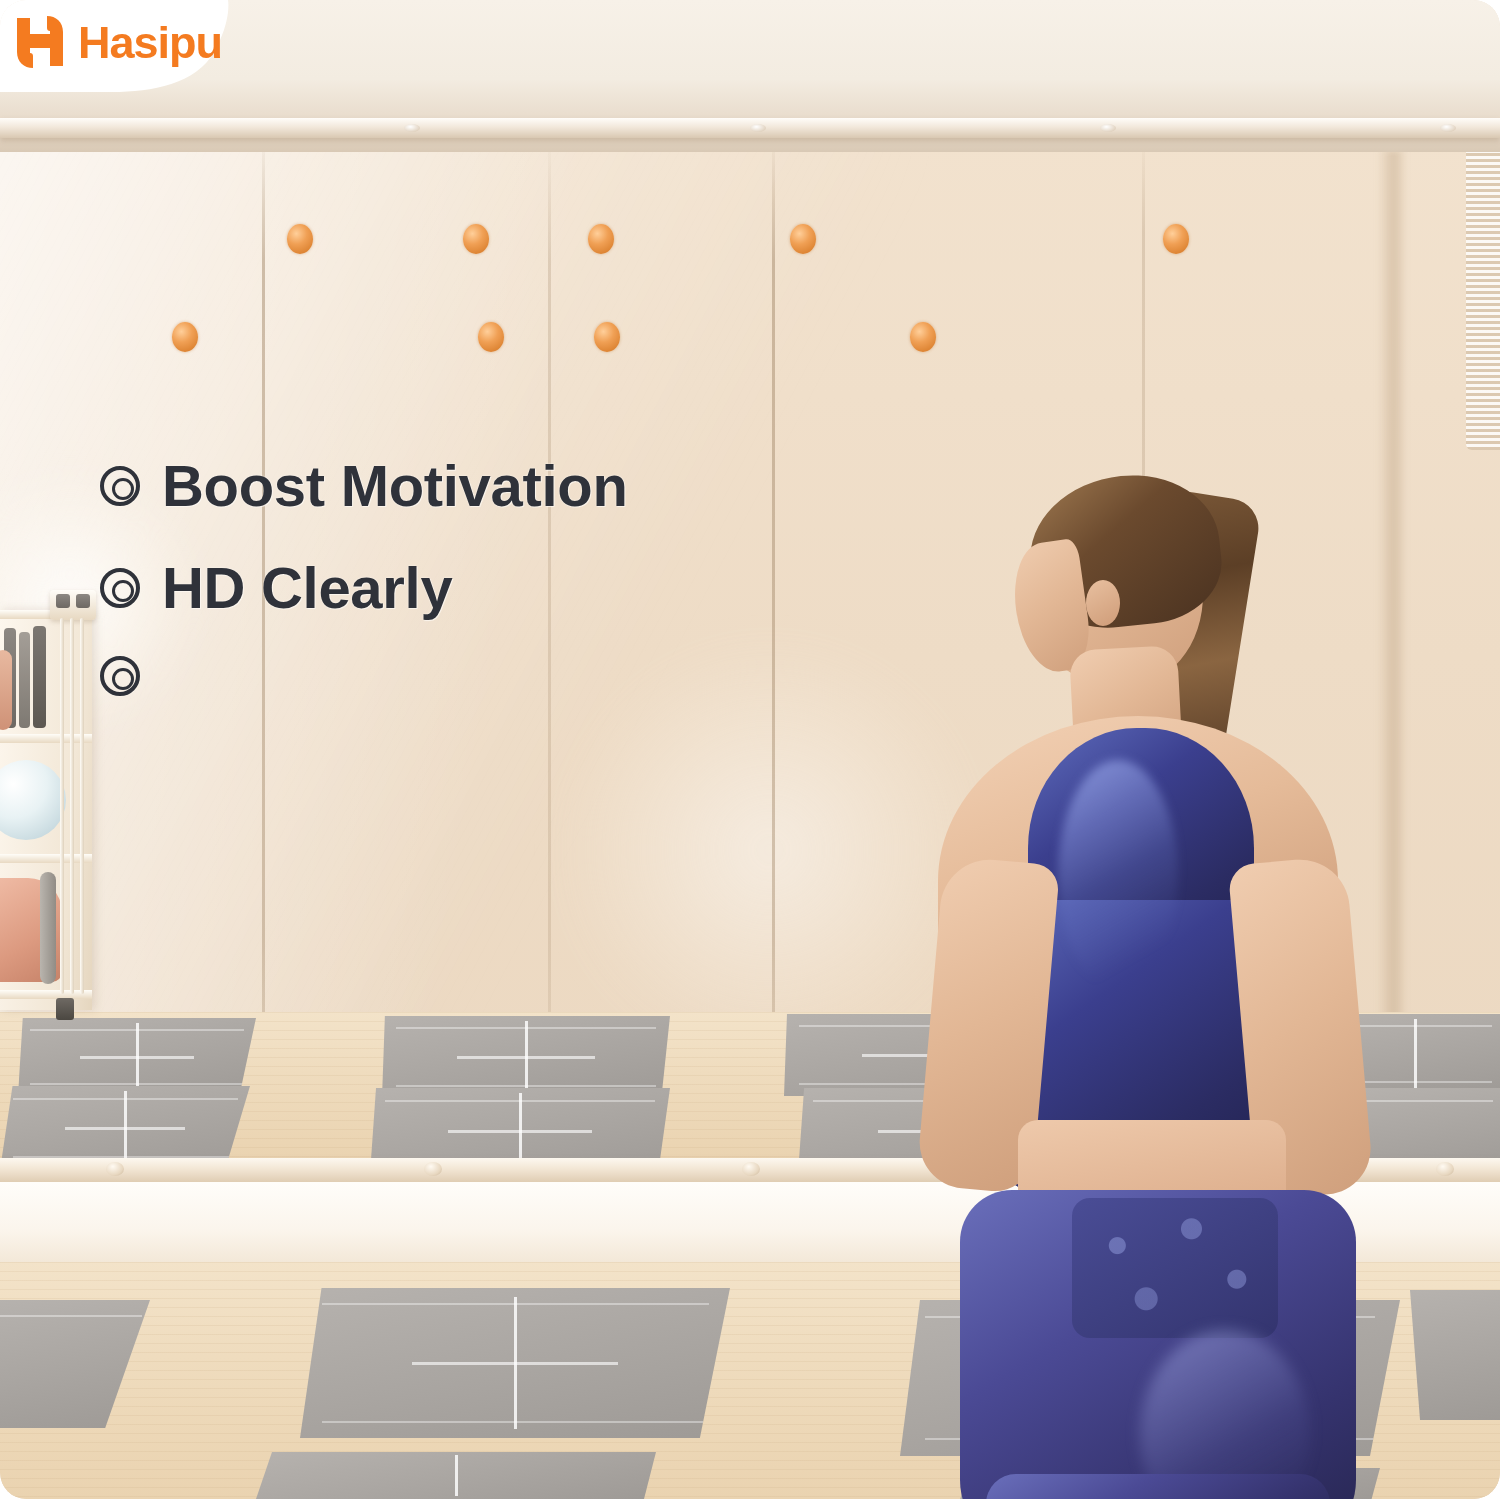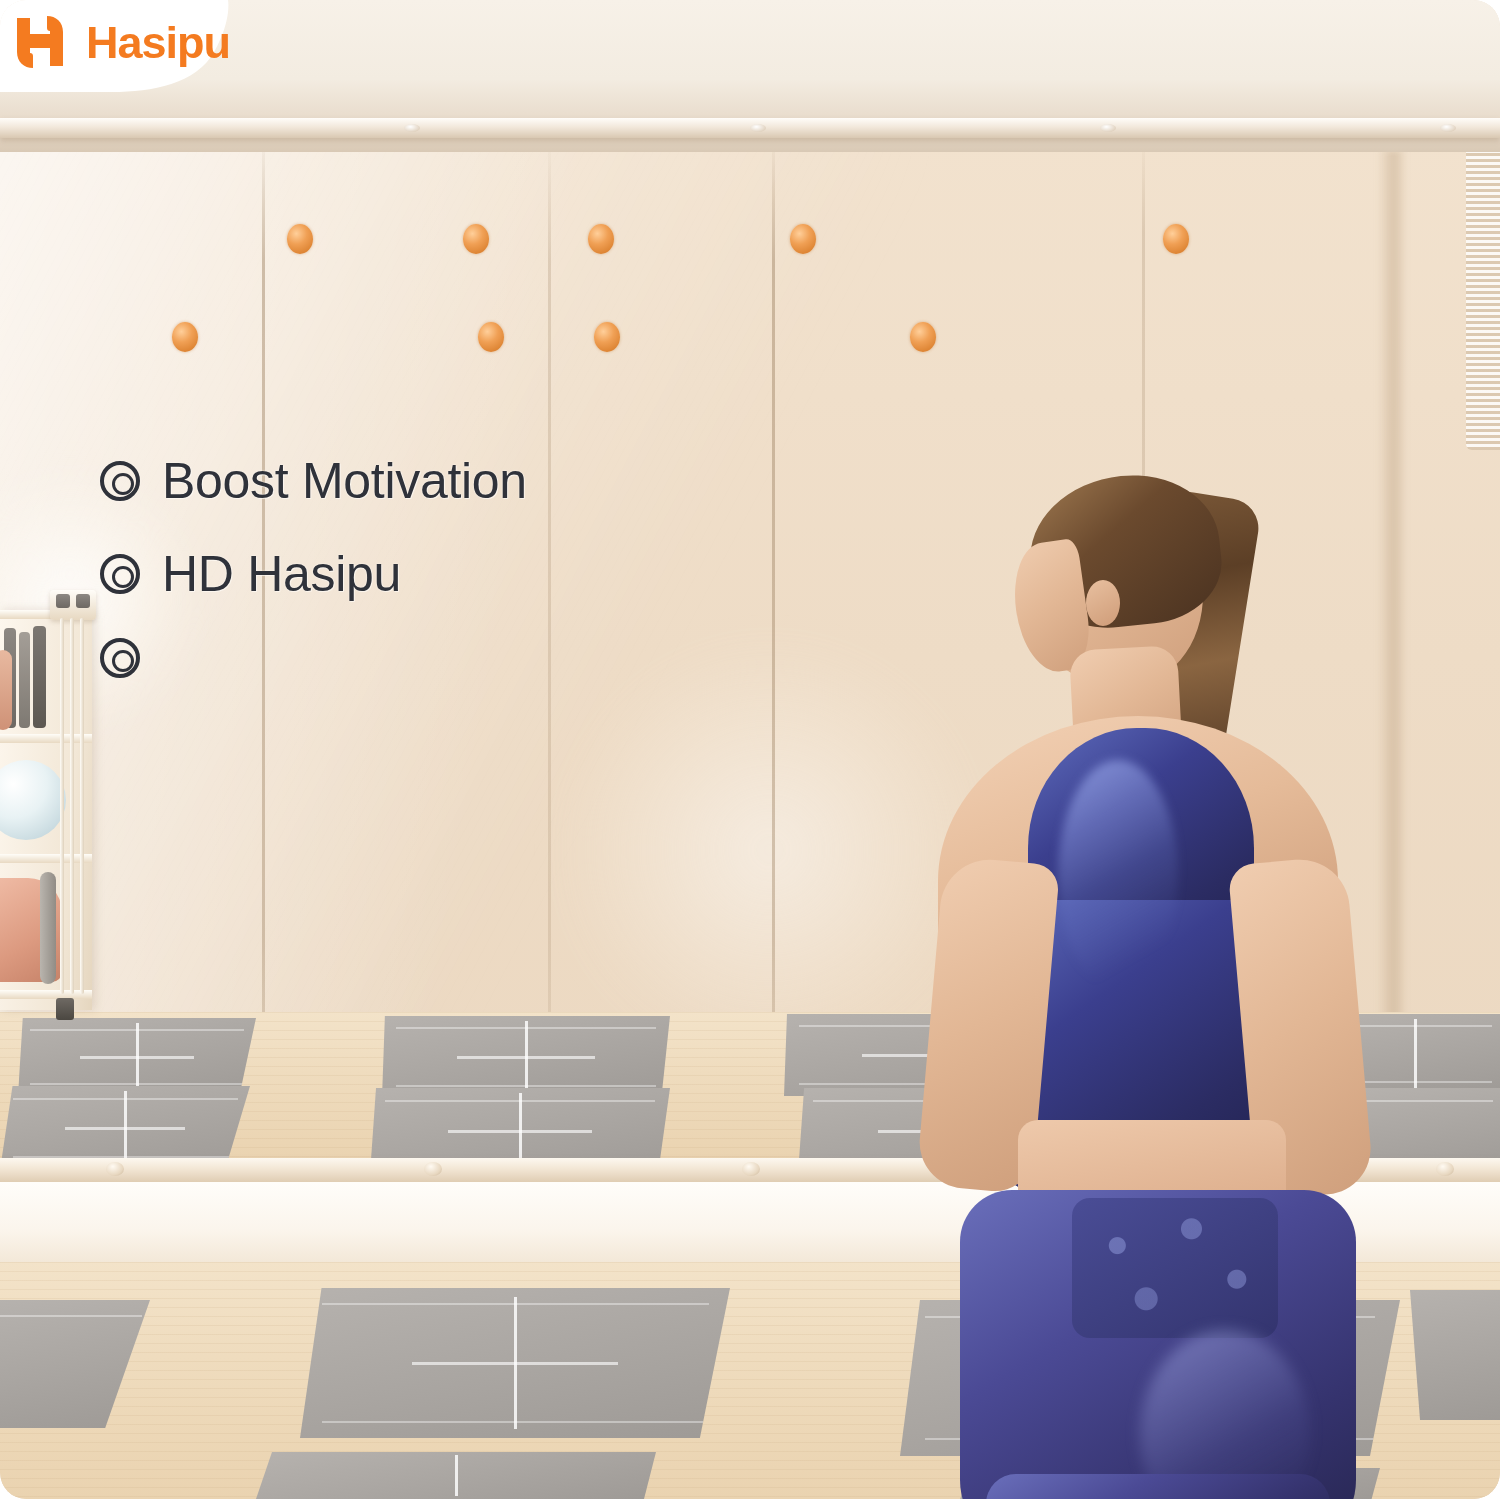--- a/index.html
+++ b/index.html
@@ -204,22 +204,22 @@
     box-shadow:0 0 2px rgba(255,252,246,.9);
   }
   .bullet-marker::after{
     content:"";
     position:absolute; left:50%; top:50%;
     width:16px; height:16px; margin:-8px 0 0 -8px;
     border:3px solid #2f323a;
     border-radius:50%;
   }
   .bullet-text{
-    font-size:50px;
-    font-weight:400;
+    font-size:58px;
+    font-weight:700;
     color:#2f323a;
     letter-spacing:-.3px;
     text-shadow:0 0 2px rgba(255,252,246,.9), 1px 1px 0 rgba(255,252,246,.6);
     white-space:nowrap;
   }
 
   
   .knob-dot{
     position:absolute;
     border-radius:50%;
@@ -231,21 +231,21 @@
   
   .logo-badge{
     position:absolute; left:0; top:0; width:300px; height:112px;
     overflow:visible;
   }
   .logo-badge svg.badge-bg{
     position:absolute; left:0; top:0;
   }
   .logo-inner{
     position:absolute; left:14px; top:12px;
-    display:flex; align-items:center; gap:20px;
+    display:flex; align-items:center; gap:12px;
   }
   .logo-mark{ width:52px; height:60px; }
   .logo-word{
     font-size:45px;
     font-weight:700;
     color:#F47B20;
     letter-spacing:-1px;
     line-height:1;
   }
 </style>
@@ -447,21 +447,21 @@
 
   <div class="bullets">
 
     <div class="bullet">
       <span class="bullet-marker"></span>
       <span class="bullet-text">Boost Motivation</span>
     </div>
 
     <div class="bullet">
       <span class="bullet-marker"></span>
-      <span class="bullet-text">HD Hasipu</span>
+      <span class="bullet-text">HD Clearly</span>
     </div>
 
     <div class="bullet">
       <span class="bullet-marker"></span>
     </div>
 
   </div>
 
   <div class="logo-badge">
     <svg class="badge-bg" width="300" height="120" viewBox="0 0 300 120" aria-hidden="true">

